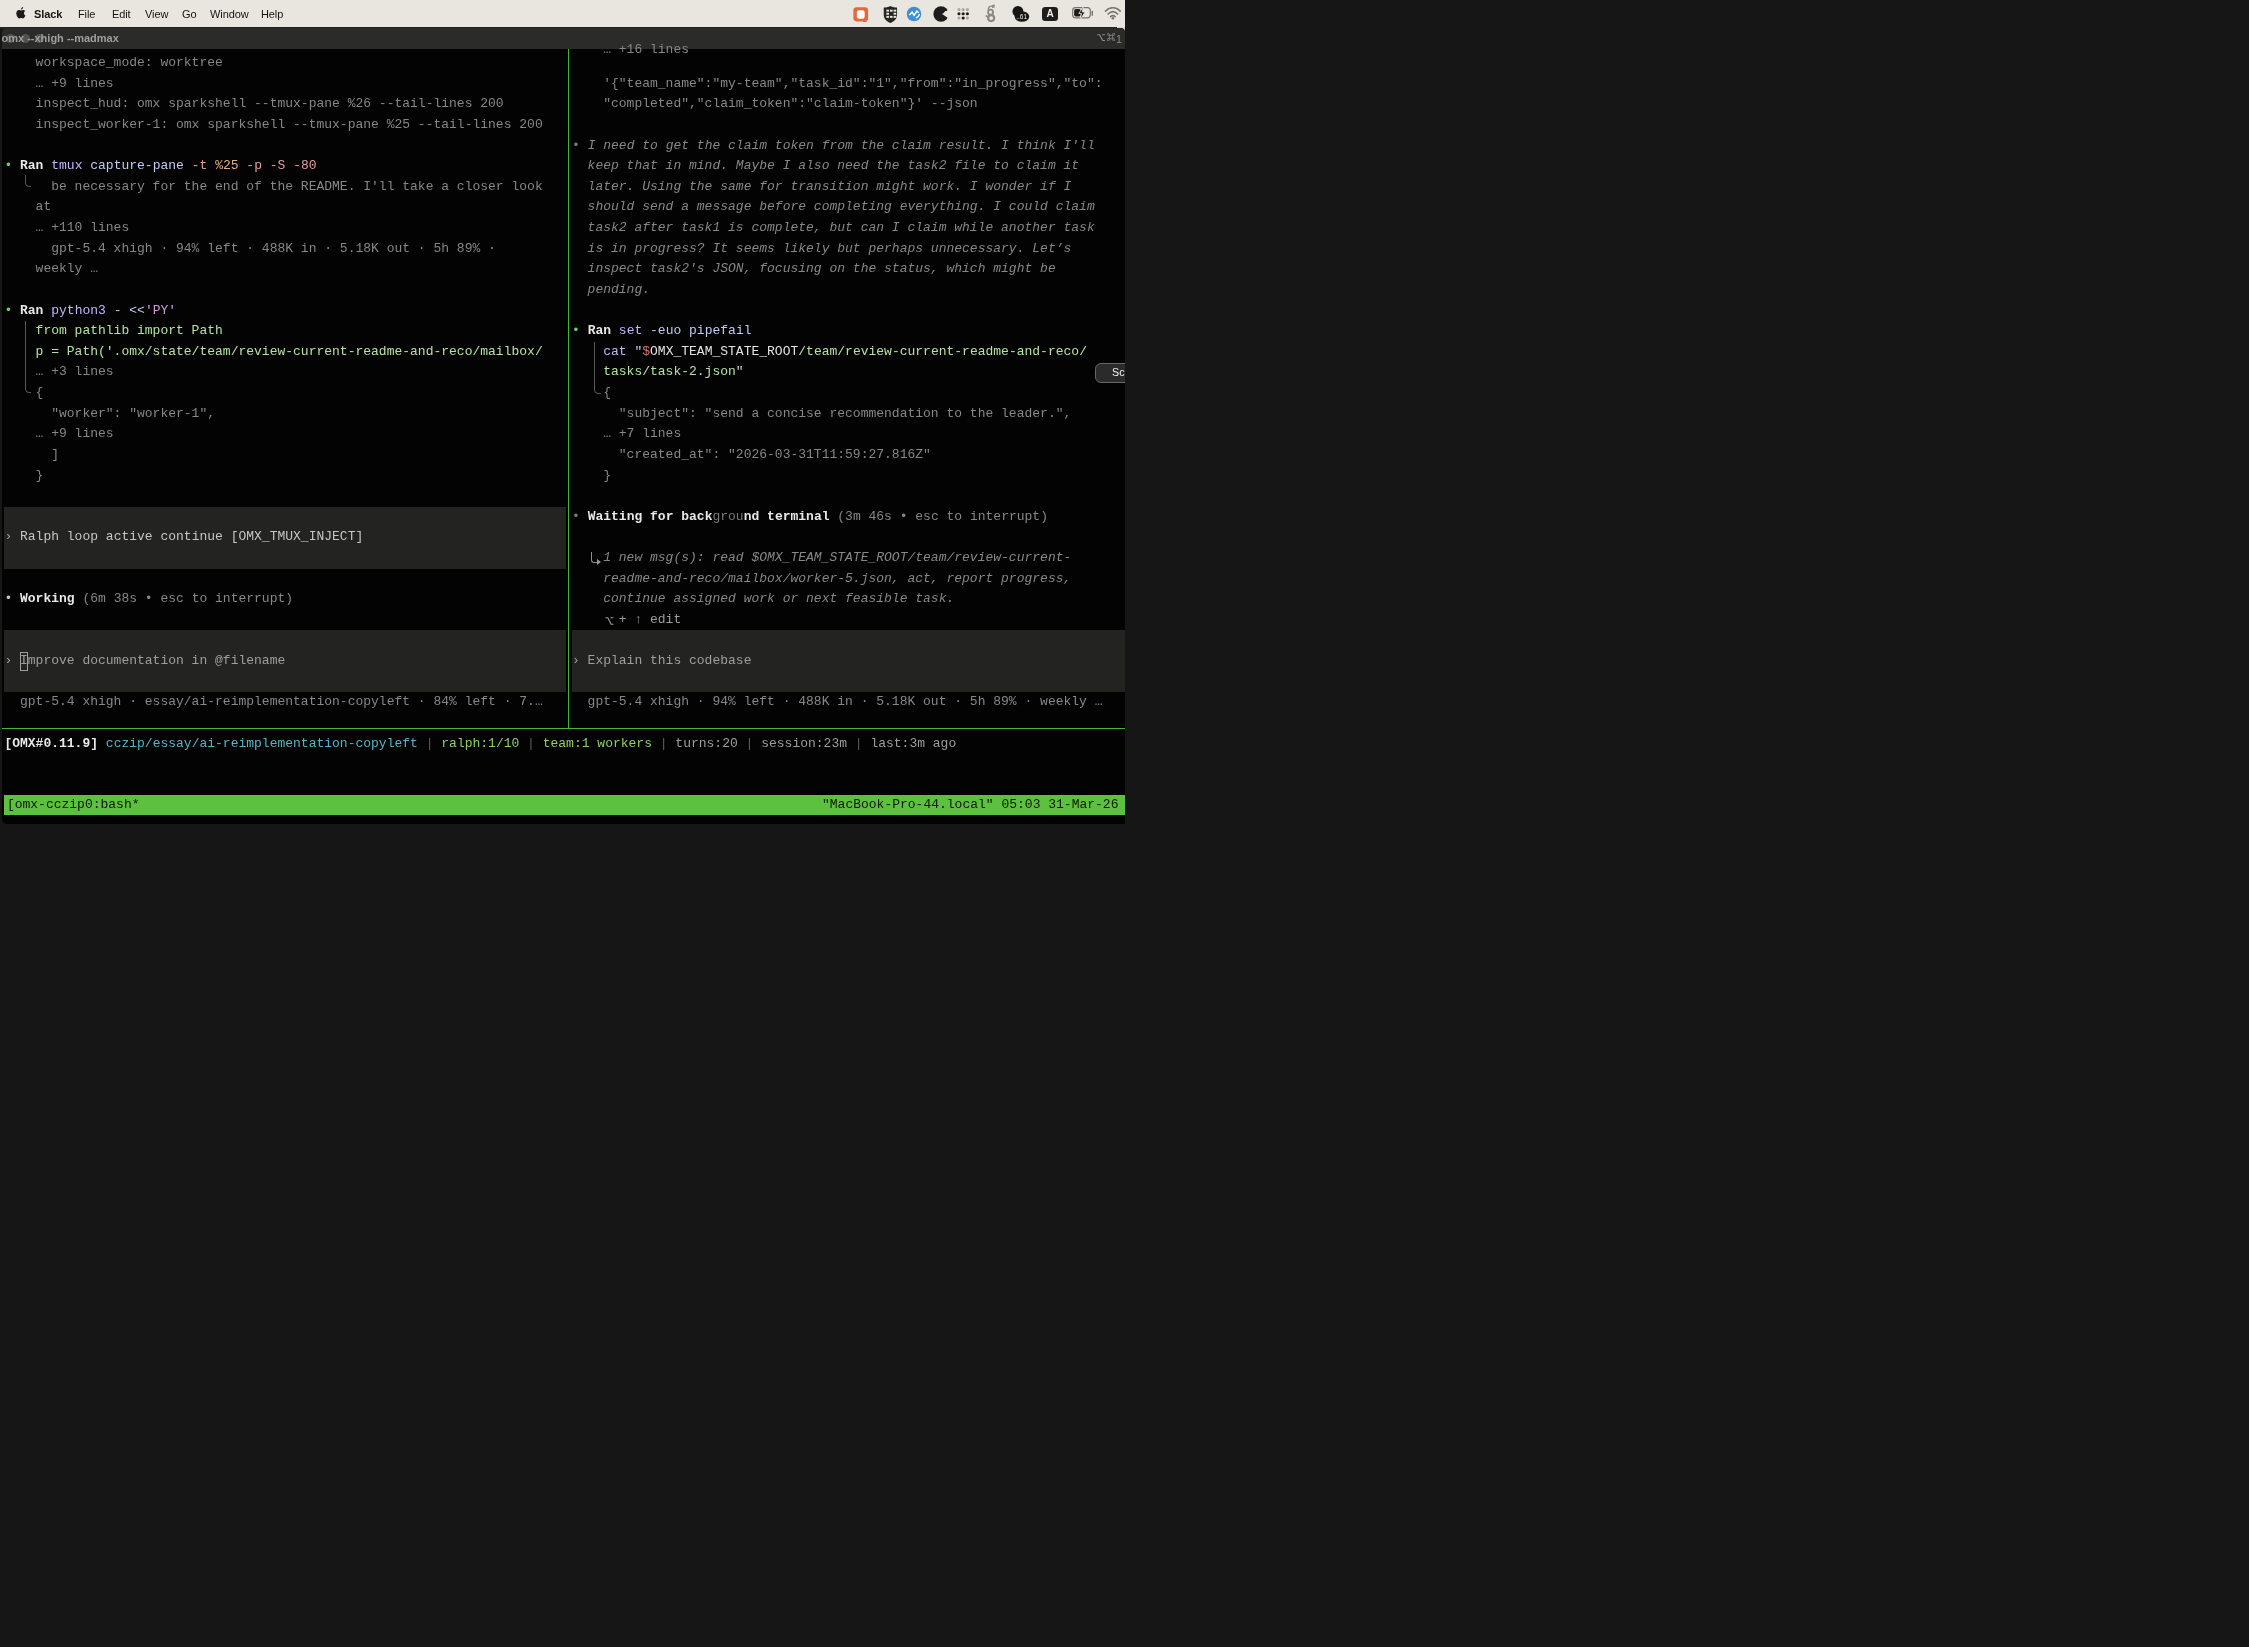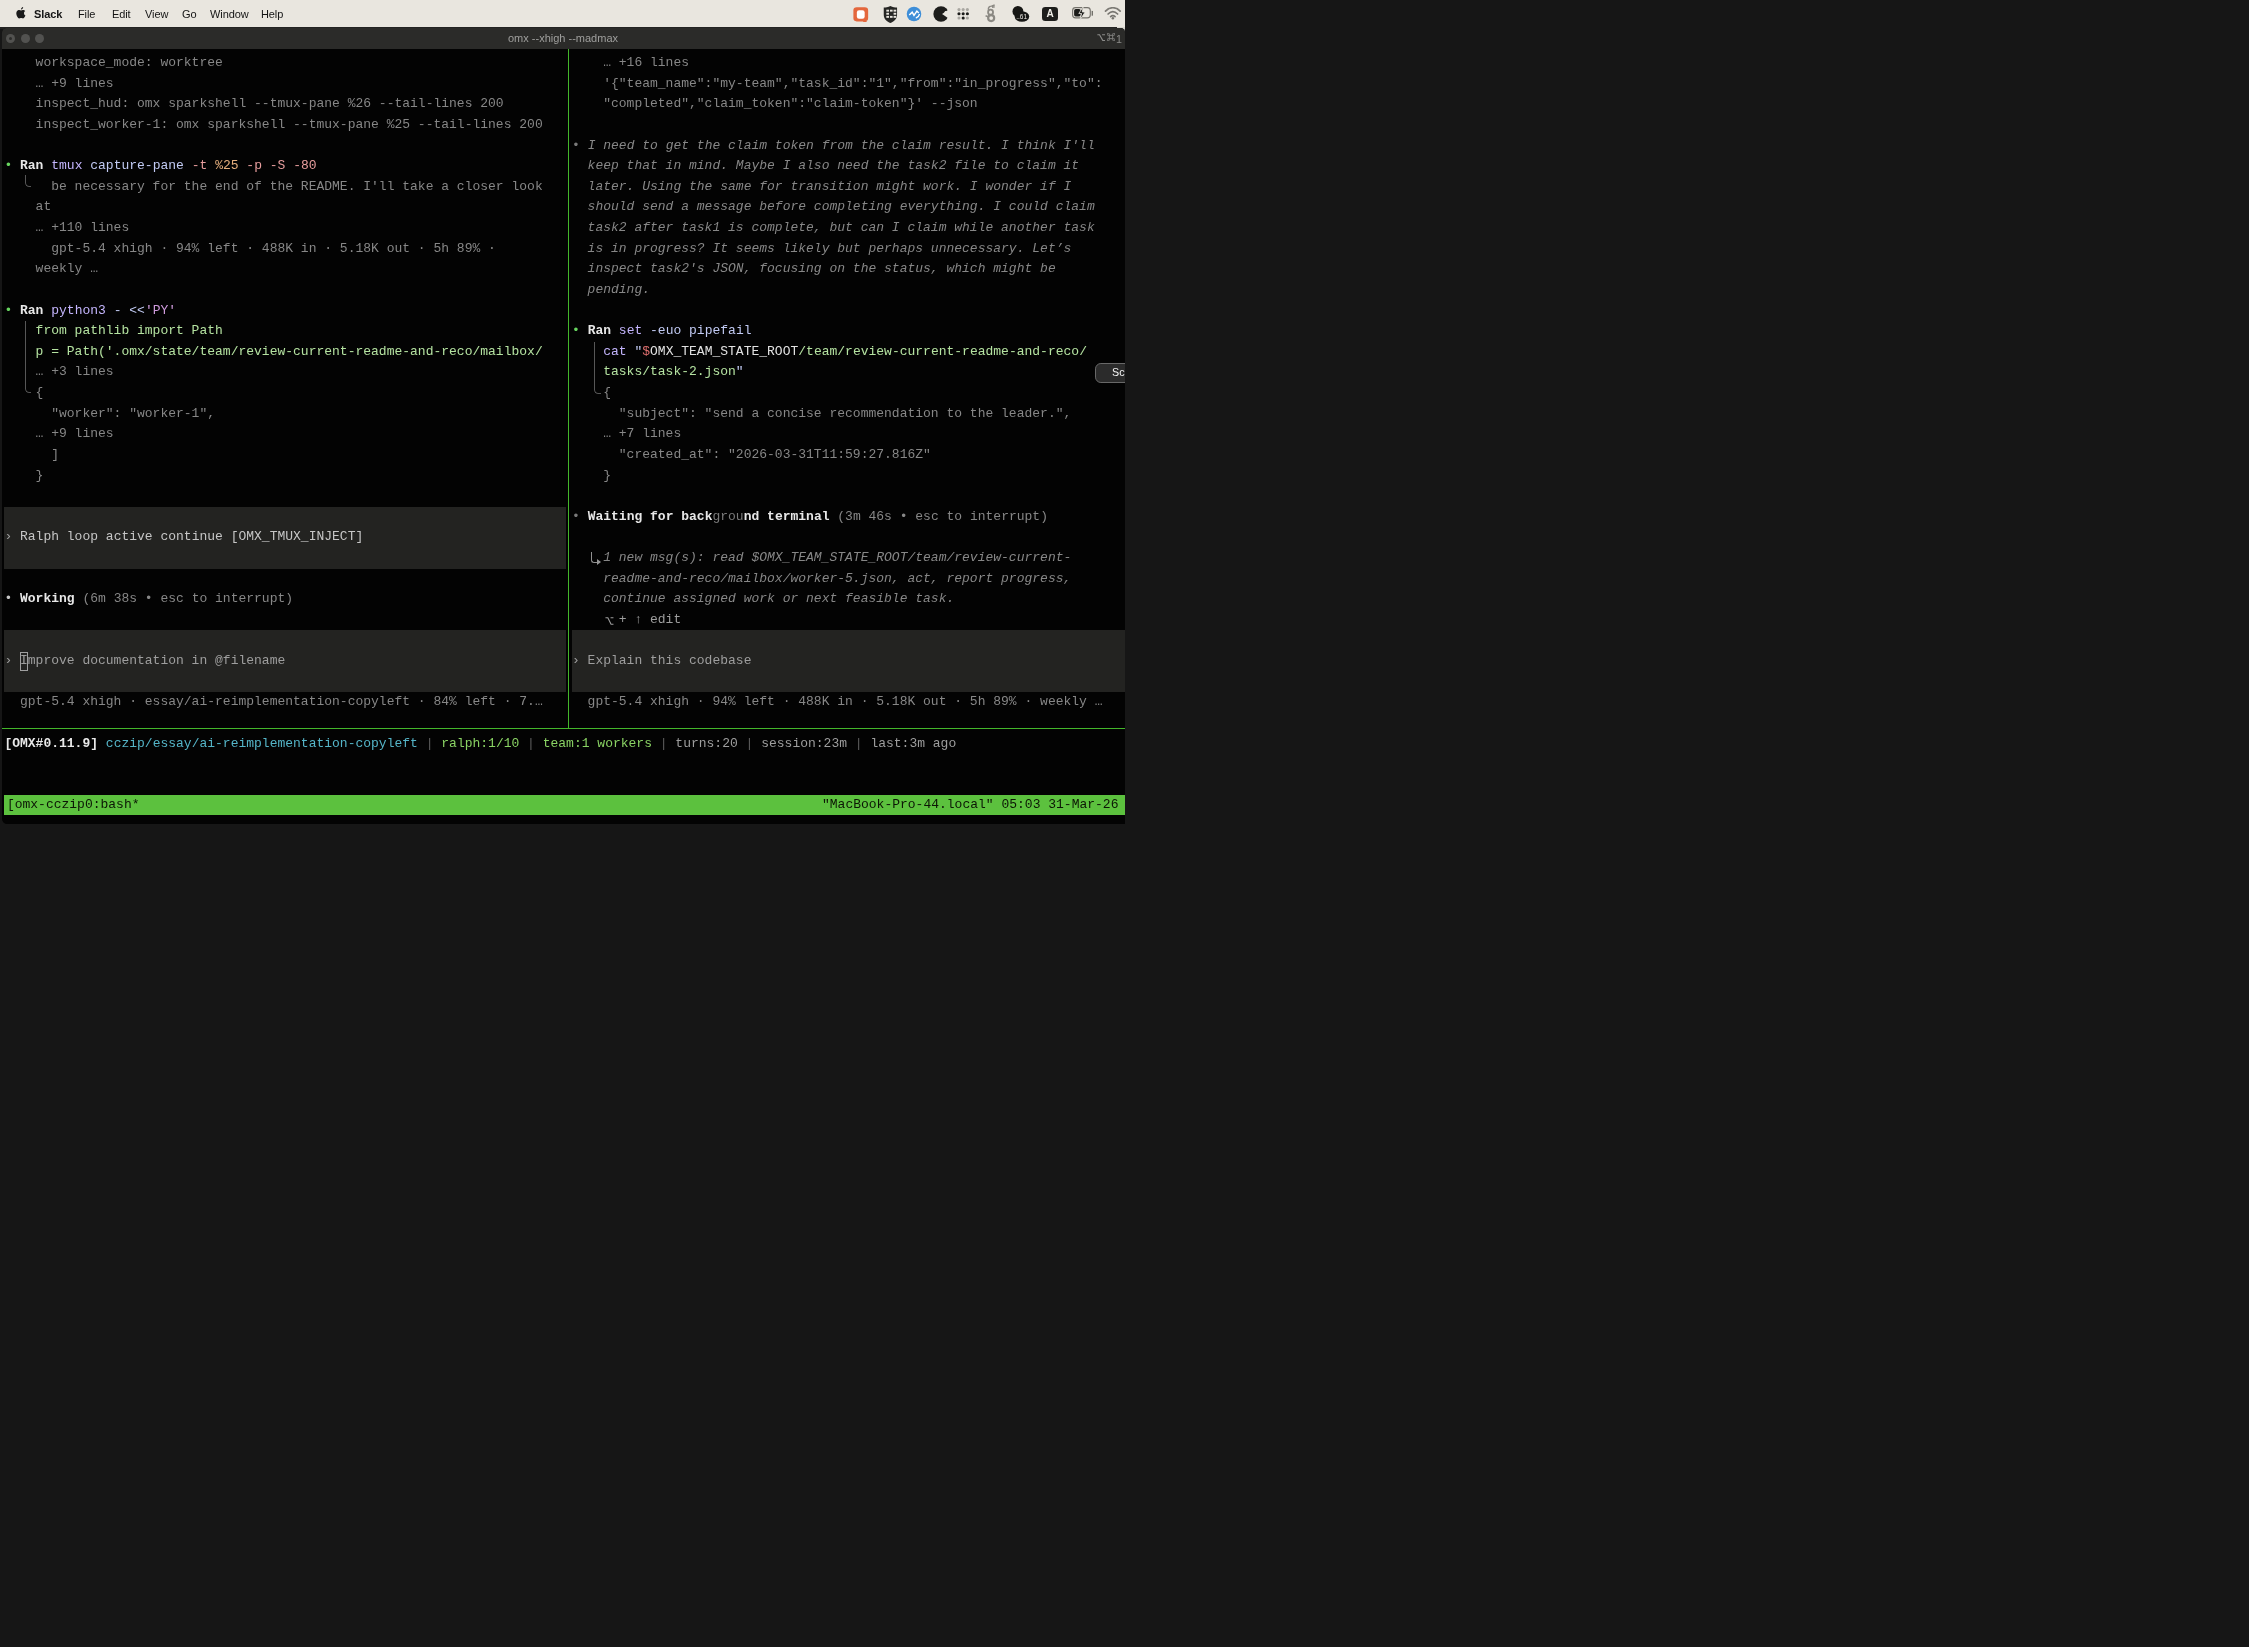--- a/index.html
+++ b/index.html
@@ -4,21 +4,21 @@
 *{margin:0;padding:0;box-sizing:border-box}
 html,body{width:1125px;height:824px;overflow:hidden;background:#161616}
 body{font-family:"Liberation Sans",sans-serif;position:relative}
 .ab{position:absolute}
 #menu{left:0;top:0;width:1125px;height:27px;background:#e9e6df}
 .mi{position:absolute;top:0;height:27px;line-height:28px;font-size:11px;letter-spacing:-0.1px;color:#141414;white-space:pre}
 .mb{font-weight:bold}
 #win{left:1.5px;top:28px;width:1123px;height:796px;background:#030303;border-radius:4.4px 4.4px 0 5.2px}
 #tbar{left:1.5px;top:28px;width:1123px;height:21.4px;background:#2b2b29;border-radius:4.4px 4.4px 0 0}
 .tl{position:absolute;top:34px;width:8.9px;height:8.9px;border-radius:50%;background:#525250}
-#ttitle{left:1.5px;top:28px;width:1123px;height:21.4px;line-height:21.4px;text-align:center;color:#9f9f9d;font-weight:normal;font-size:11px}
+#ttitle{left:1.5px;top:28px;width:1123px;height:21.4px;line-height:21.4px;text-align:left;color:#9f9f9d;font-weight:bold;font-size:11px}
 .row{position:absolute;white-space:pre;font-family:"Liberation Mono",monospace;font-size:13px;line-height:20.6px;height:20.6px;color:#878787}
 .it{font-style:italic}
 .wh{color:#e8e8e8;font-weight:bold}
 .bl{color:#c4b5fd}
 .lv{color:#c2cbf4}
 .pk{color:#e89e9e}
 .og{color:#e6b07e}
 .gr{color:#b5e3a1}
 .gb{color:#68d660}
 .mg{color:#cf9bdd}
@@ -159,21 +159,21 @@
 <div class="row" style="left:4.4px;top:362px">    … +3 lines</div>
 <div class="row" style="left:4.4px;top:383px">    {</div>
 <div class="row" style="left:4.4px;top:404px">      "worker": "worker-1",</div>
 <div class="row" style="left:4.4px;top:424px">    … +9 lines</div>
 <div class="row" style="left:4.4px;top:445px">      ]</div>
 <div class="row" style="left:4.4px;top:466px">    }</div>
 <div class="row" style="left:4.4px;top:527px"><span class="d2">›</span> <span class="lt">Ralph loop active continue [OMX_TMUX_INJECT]</span></div>
 <div class="row" style="left:4.4px;top:589px"><span class="lt">•</span> <span class="wh">Working</span> (6m 38s • esc to interrupt)</div>
 <div class="row" style="left:4.4px;top:651px"><span class="d2">› Improve documentation in @filename</span></div>
 <div class="row" style="left:4.4px;top:692px">  gpt-5.4 xhigh · essay/ai-reimplementation-copyleft · 84% left · 7.…</div>
-<div class="row" style="left:572px;top:53px">    … +16 lines</div>
+<div class="row" style="left:572px;top:40px">    … +16 lines</div>
 <div class="row" style="left:572px;top:74px">    '{"team_name":"my-team","task_id":"1","from":"in_progress","to":</div>
 <div class="row" style="left:572px;top:94px">    "completed","claim_token":"claim-token"}' --json</div>
 <div class="row" style="left:572px;top:136px"><span class="dd">•</span> <span class="it">I need to get the claim token from the claim result. I think I'll</span></div>
 <div class="row" style="left:572px;top:156px"><span class="it">  keep that in mind. Maybe I also need the task2 file to claim it</span></div>
 <div class="row" style="left:572px;top:177px"><span class="it">  later. Using the same for transition might work. I wonder if I</span></div>
 <div class="row" style="left:572px;top:197px"><span class="it">  should send a message before completing everything. I could claim</span></div>
 <div class="row" style="left:572px;top:218px"><span class="it">  task2 after task1 is complete, but can I claim while another task</span></div>
 <div class="row" style="left:572px;top:239px"><span class="it">  is in progress? It seems likely but perhaps unnecessary. Let’s</span></div>
 <div class="row" style="left:572px;top:259px"><span class="it">  inspect task2's JSON, focusing on the status, which might be</span></div>
 <div class="row" style="left:572px;top:280px"><span class="it">  pending.</span></div>

